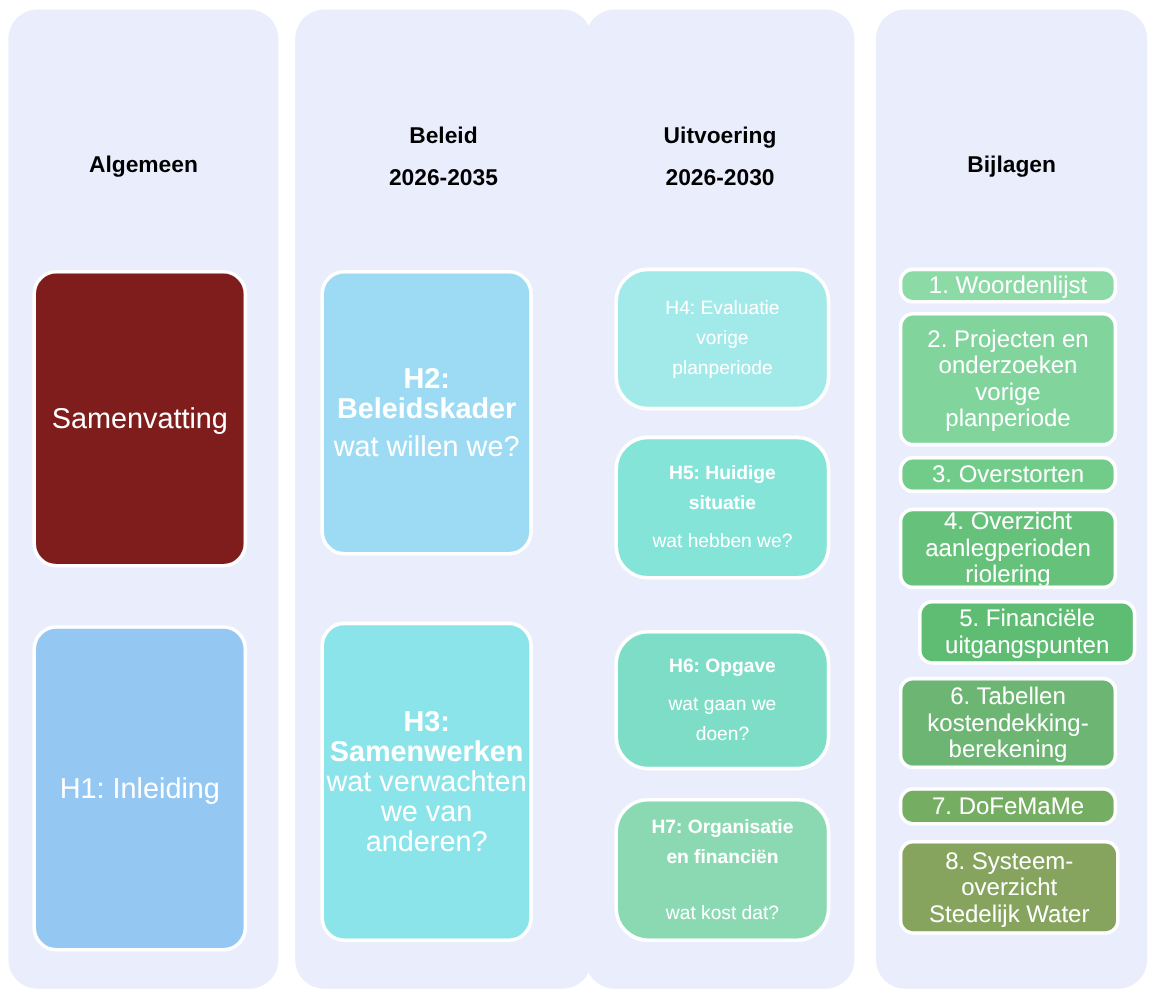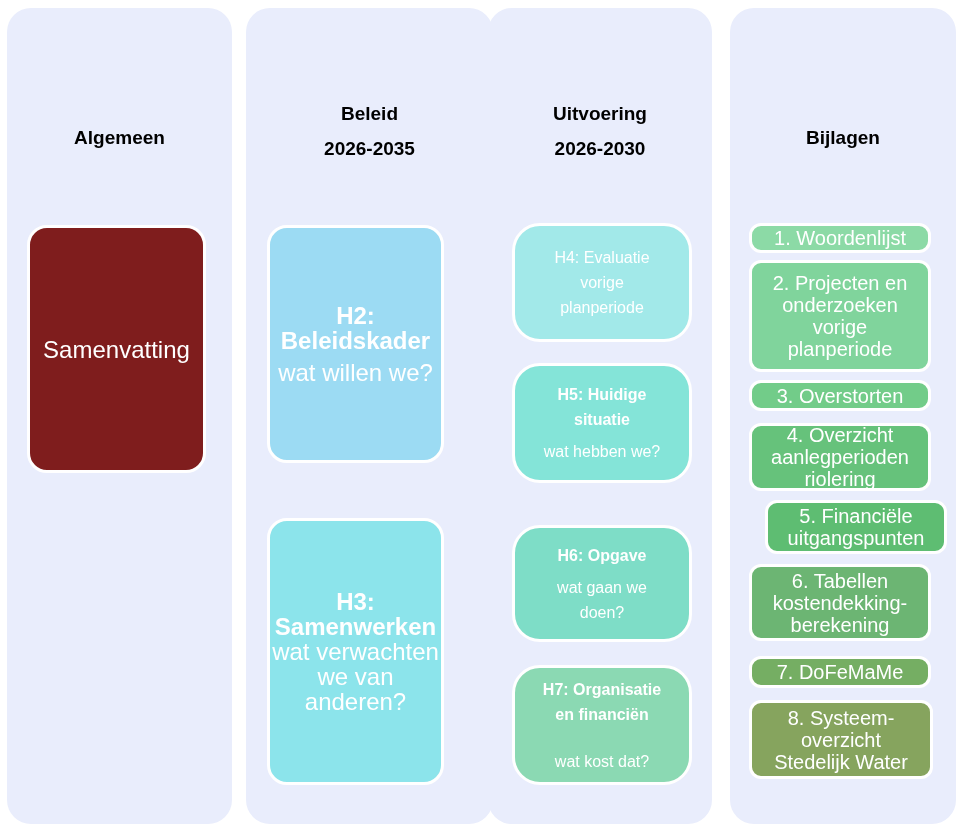--- a/index.html
+++ b/index.html
@@ -30,20 +30,23 @@
 </style>
 </head>
 <body>
 
 <div class="canvas">
 
   <div class="col" style="left: 7px; width: 225px; background: rgb(233, 237, 252);">
     <div class="col-title" style="top:112px">Algemeen</div>
     <div class="box big" style="left: 20px; top: 217px; width: 179px; height: 248px; background: #7f1d1d;">
       <span class="plain">Samenvatting</span>
+    </div>
+    <div class="box big" style="left: 20px; top: 513px; width: 179px; height: 272px; background: rgb(148, 200, 243);">
+      <span class="plain">H1: Inleiding</span>
     </div>
   </div>
 
   <div class="col" style="left: 246px; width: 226px; background: rgb(233, 237, 252); padding-left: 21px;">
     <div class="col-title" style="top:88px">Beleid
 2026-2035</div>
     <div class="box big" style="left: 21px; top: 217px; width: 177px; height: 238px; background: rgb(156, 219, 243);">
       <span class="heading">H2:
 Beleidskader</span>
       <span class="question">wat willen we?</span>

